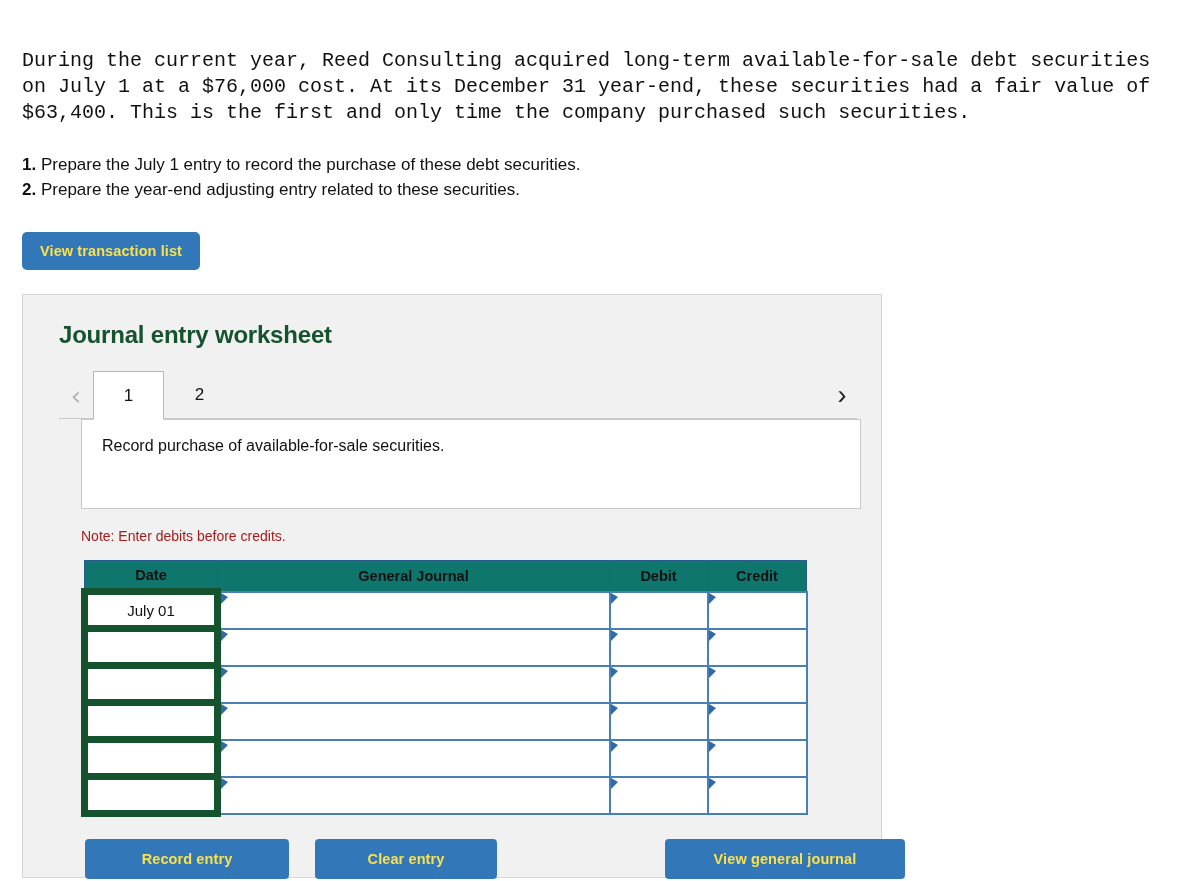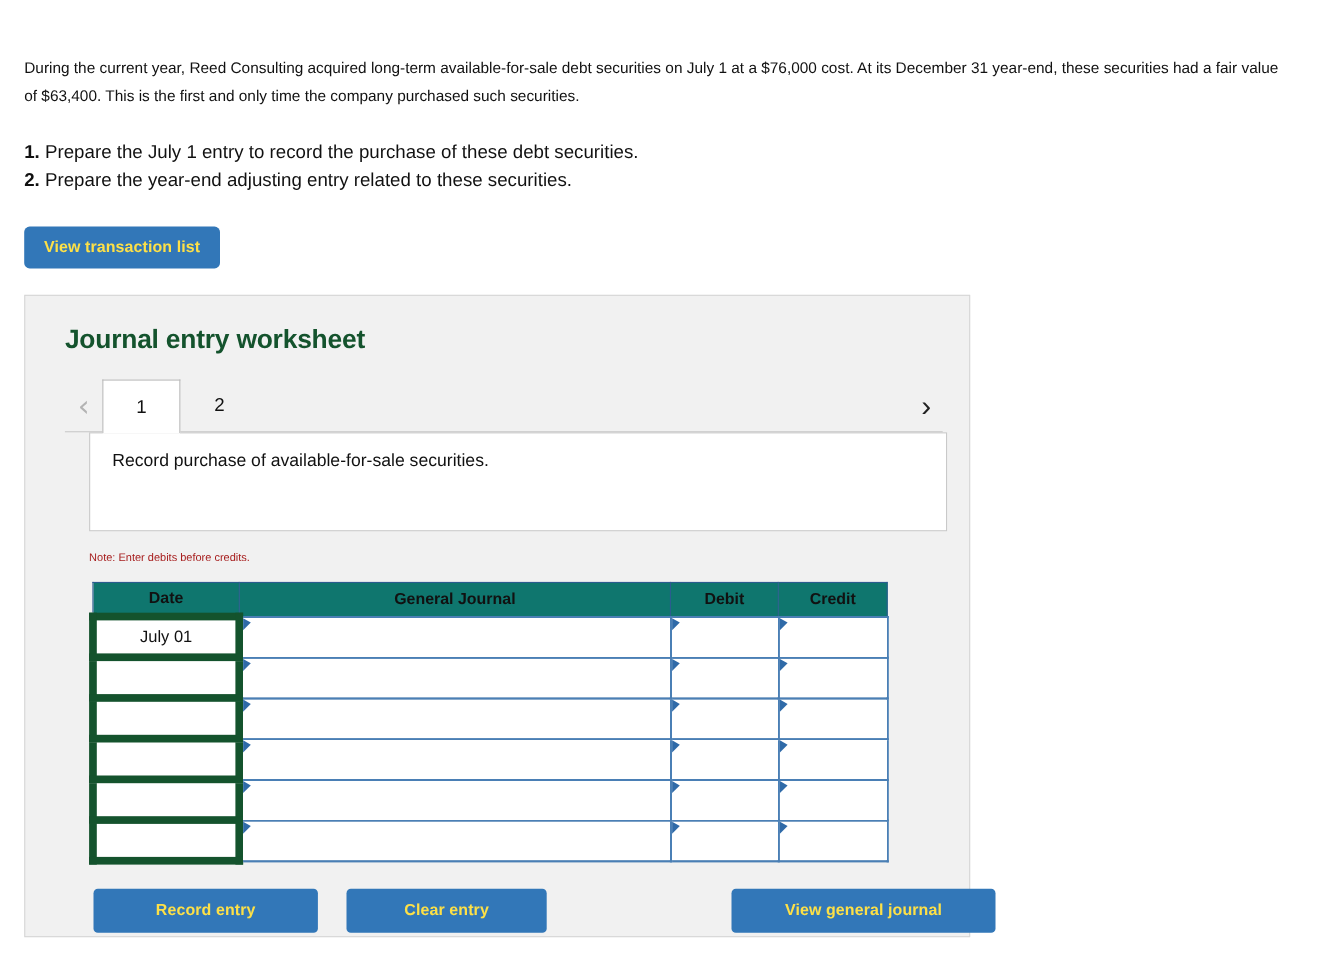--- a/index.html
+++ b/index.html
@@ -12,24 +12,25 @@
     height: 881px;
     font-family: "Liberation Sans", sans-serif;
     color: #1a1a1a;
     overflow: hidden;
   }
 
   
   .problem {
     margin: 0;
     padding: 48px 30px 0 22px;
-    font-size: 14px;
+    font-size: 20px;
     line-height: 26px;
     color: #111111;
     max-width: 1160px;
+    font-family: Liberation Mono, monospace;
   }
   .requirements {
     padding: 26px 22px 0 22px;
     font-size: 17px;
     line-height: 25px;
     color: #111111;
   }
   .req-line { white-space: nowrap; }
   .req-num {
     font-weight: bold;
@@ -143,21 +144,21 @@
     border: 1px solid #c9c9c9;
     box-sizing: border-box;
     font-size: 16px;
     color: #111111;
     padding: 17px 0 0 20px;
   }
 
   
   .note {
     margin: 19px 0 0 58px;
-    font-size: 10px;
+    font-size: 14px;
     color: #a61c1c;
   }
 
   
   .jtable {
     margin: 16px 0 0 58px;
     width: 722px;
     border-collapse: collapse;
     table-layout: fixed;
   }

